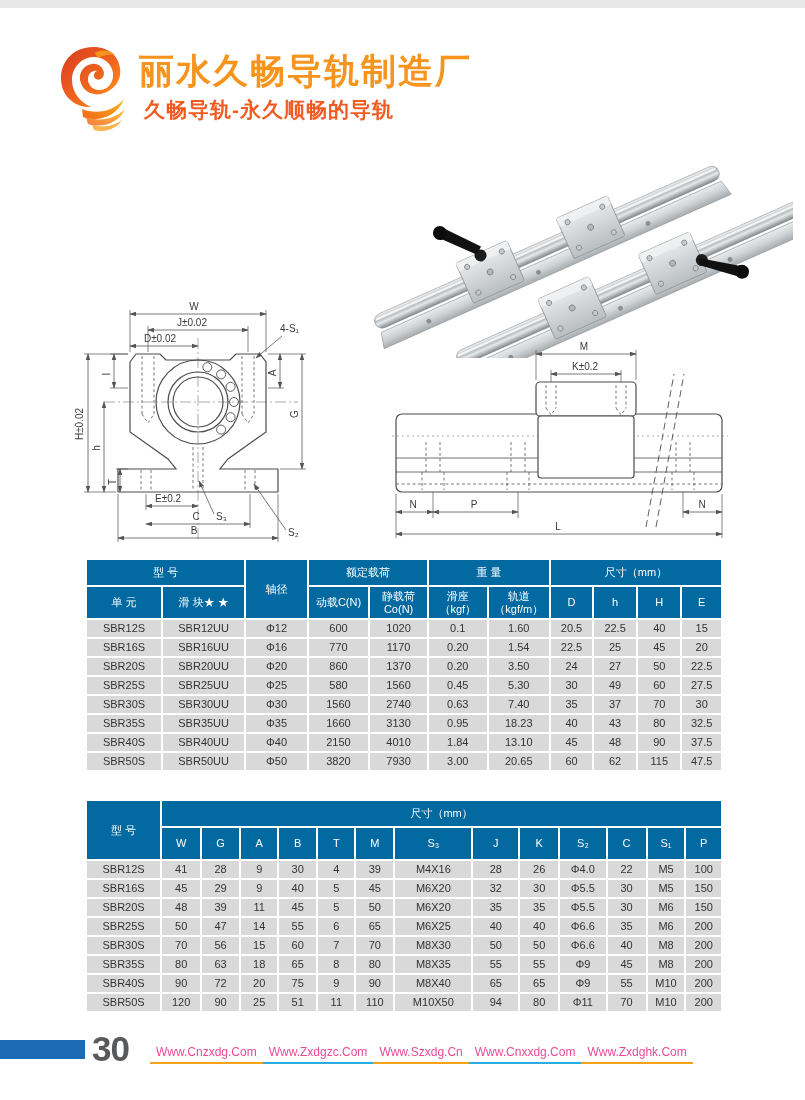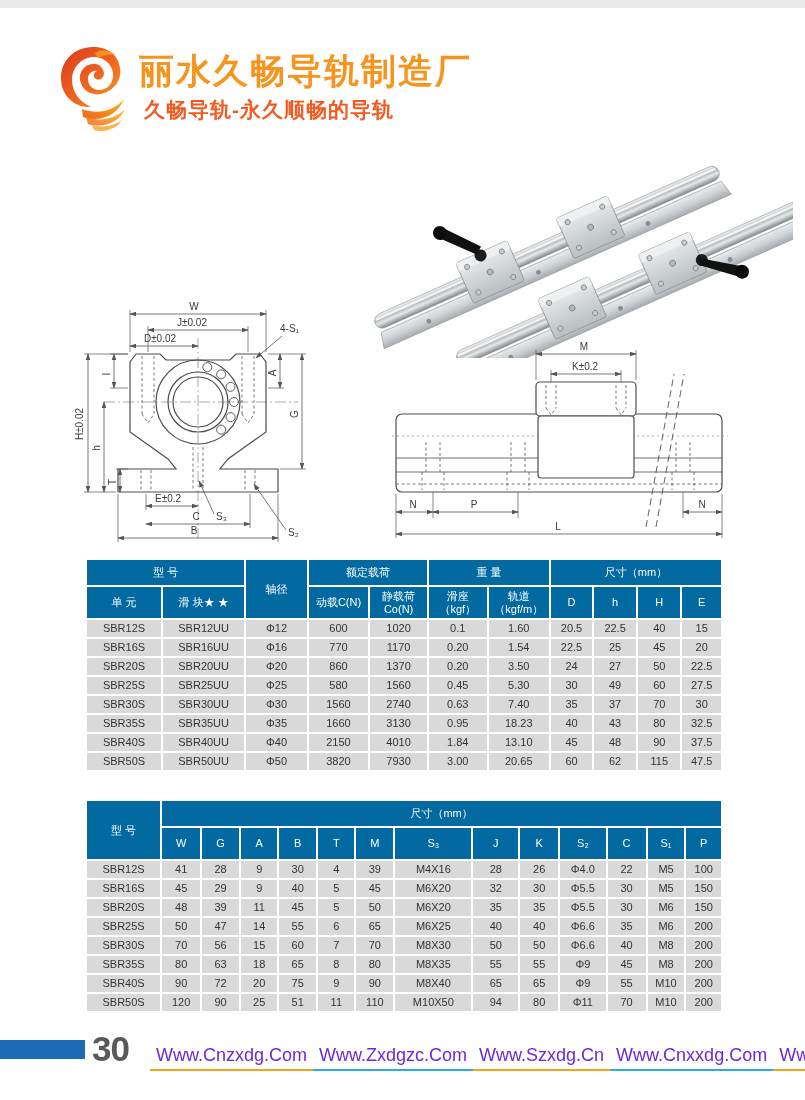--- a/index.html
+++ b/index.html
@@ -53,21 +53,21 @@
   .footer-bar { position:absolute; left:0; top:1032px; width:85px; height:19px; background:#1B6CB5; }
   .page-number {
     position:absolute; left:92px; top:1021px;
     font-size:35px; font-weight:bold; color:#58595B; letter-spacing:-1px;
   }
   .footer-links {
     position:absolute; left:150px; top:1037px; width:520px;
     display:flex; justify-content:space-between; white-space:nowrap;
   }
   .footer-links a {
-    font-size:18px; color:#6d28d9; text-decoration:none;
+    font-size:12px; color:#ec4899; text-decoration:none;
     padding:0 6px 3px 6px; border-bottom:2px solid transparent;
   }
   .footer-links a.u-orange { border-bottom-color:#F7A21B; }
   .footer-links a.u-blue   { border-bottom-color:#2BACE2; }
 </style>
 </head>
 <body>
 
 <div class="page">
 

